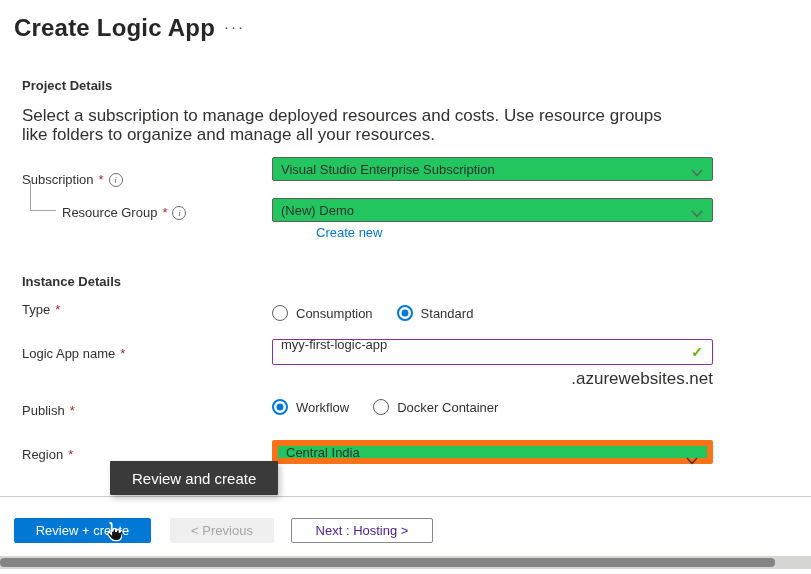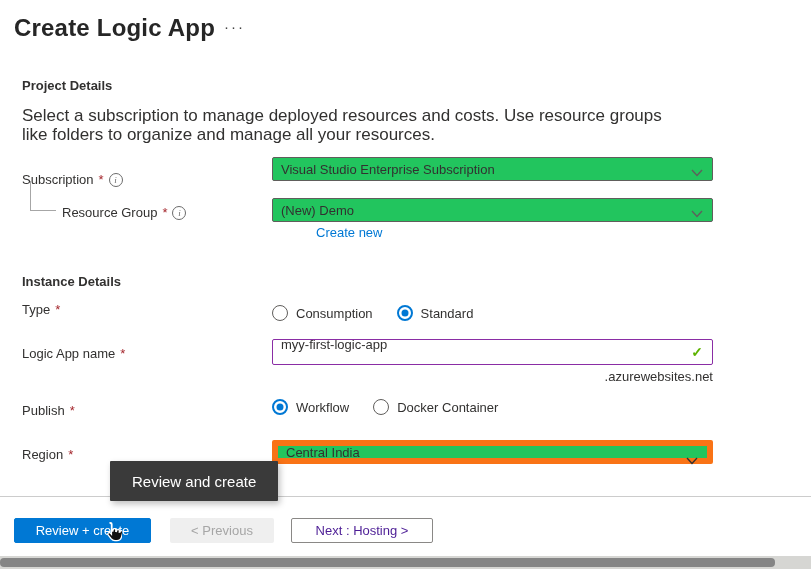--- a/index.html
+++ b/index.html
@@ -21,38 +21,38 @@
 
   .select-box { position:absolute; left:272px; width:441px; height:24px; border:1px solid #605e5c; border-radius:2px;
                 background:#22c55e; display:flex; align-items:center; padding:0 26px 0 8px; font-size:13px; color:#323130; cursor:pointer; }
   .select-box .chevron { position:absolute; right:9px; top:7px; }
   .select-box.focused { border:6px solid #f97316; }
 
   .text-input { position:absolute; left:272px; width:441px; height:26px; border:1.5px solid #8a2da5; border-radius:2px;
                 background:#fff; display:flex; align-items:center; padding:0 26px 16px 8px; font-size:13px; color:#323130; }
   .check-icon { position:absolute; right:9px; top:4px; color:#5db300; font-size:14px; font-weight:700; }
 
-  .suffix-text { position:absolute; left:272px; top:369px; width:441px; text-align:right; font-size:13px; color:#323130; }
+  .suffix-text { position:absolute; left:272px; top:369px; width:441px; text-align:right; font-size:17px; color:#323130; }
 
   .connector { position:absolute; left:30px; top:181px; width:26px; height:30px;
                border-left:1px solid #a6a6a6; border-bottom:1px solid #a6a6a6; }
 
   .link { position:absolute; font-size:13px; color:#0078d4; cursor:pointer; }
 
   .radio-group { position:absolute; left:272px; display:flex; align-items:center; gap:24px; }
   .radio-option { display:flex; align-items:center; gap:8px; cursor:pointer; }
   .radio-circle { width:16px; height:16px; border:1px solid #605e5c; border-radius:50%; background:#fff; position:relative; flex:0 0 auto; }
   .radio-circle.selected { border:2px solid #0078d4; }
   .radio-circle.selected::after { content:""; position:absolute; left:50%; top:50%; transform:translate(-50%,-50%);
                                   width:7px; height:7px; border-radius:50%; background:#0078d4; }
   .radio-label { font-size:13px; color:#323130; }
 
   .divider { position:absolute; left:0; top:496px; width:811px; height:1px; background:#cccccc; }
 
-  .tooltip { position:absolute; left:110px; top:461px; height:40px; padding:0 22px; background:#3a3a3a; color:#ffffff;
+  .tooltip { position:absolute; left:110px; top:461px; height:34px; padding:0 22px; background:#3a3a3a; color:#ffffff;
              font-size:15px; display:flex; align-items:center; box-shadow:2px 3px 6px rgba(0,0,0,.25); border-radius:1px; }
 
   .btn { position:absolute; top:518px; height:25px; font-size:13px; font-family:"Liberation Sans", sans-serif;
          display:flex; align-items:center; justify-content:center; border-radius:2px; cursor:pointer; }
   .btn-primary { left:14px; width:137px; background:#0078d4; color:#ffffff; border:1px solid #0078d4; }
   .btn-disabled { left:170px; width:104px; background:#efefef; color:#a6a6a6; border:none; cursor:default; }
   .btn-secondary { left:291px; width:142px; background:#ffffff; color:#4c1d95; border:1px solid #8a8886; }
 
   .scrollbar-track { position:absolute; left:0; top:556px; width:811px; height:13px; background:#d6d6d3; }
   .scrollbar-thumb { position:absolute; left:0; top:2px; width:775px; height:9px; background:#858585; border-radius:4px; }

